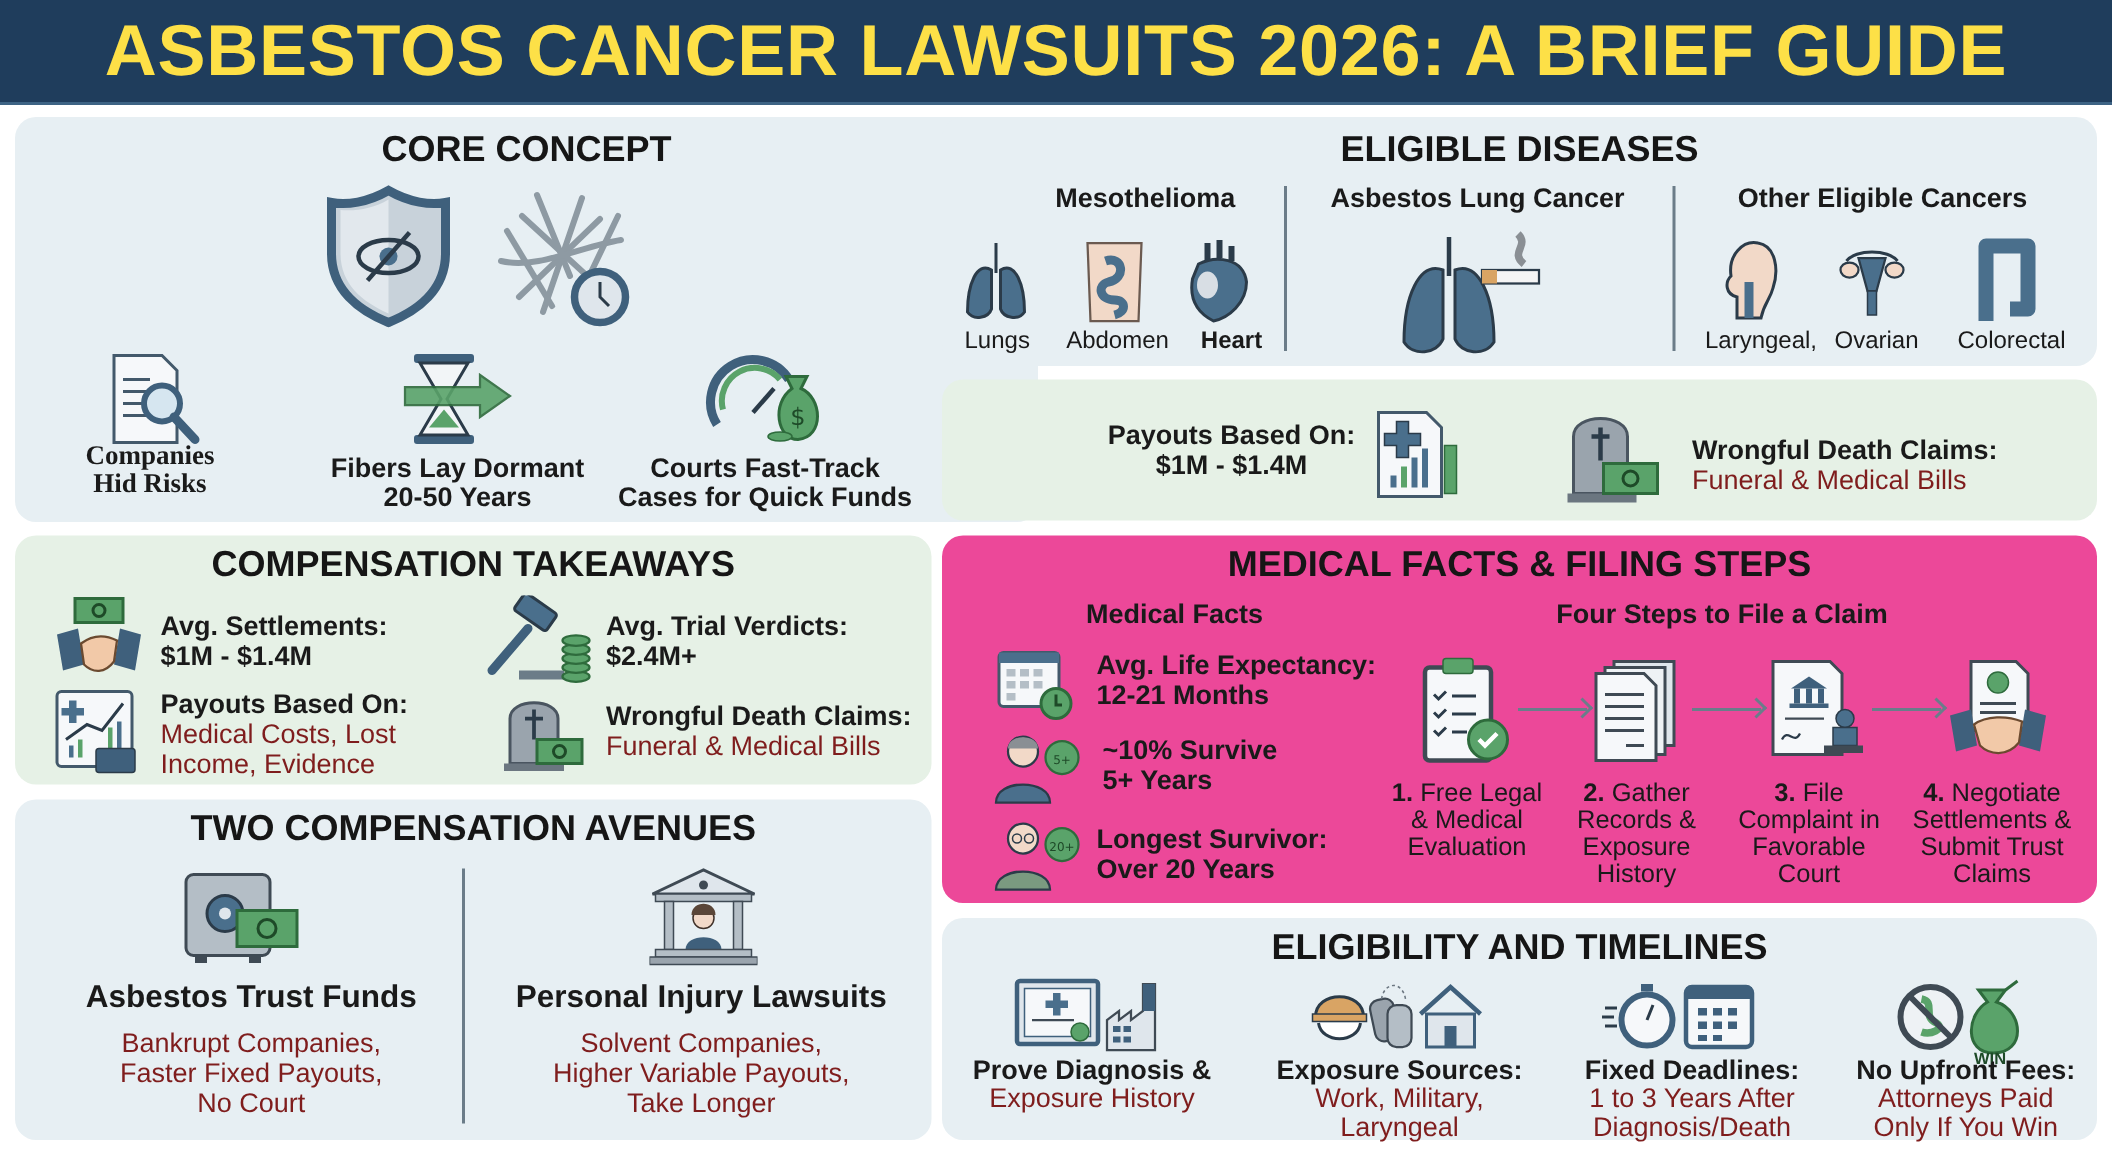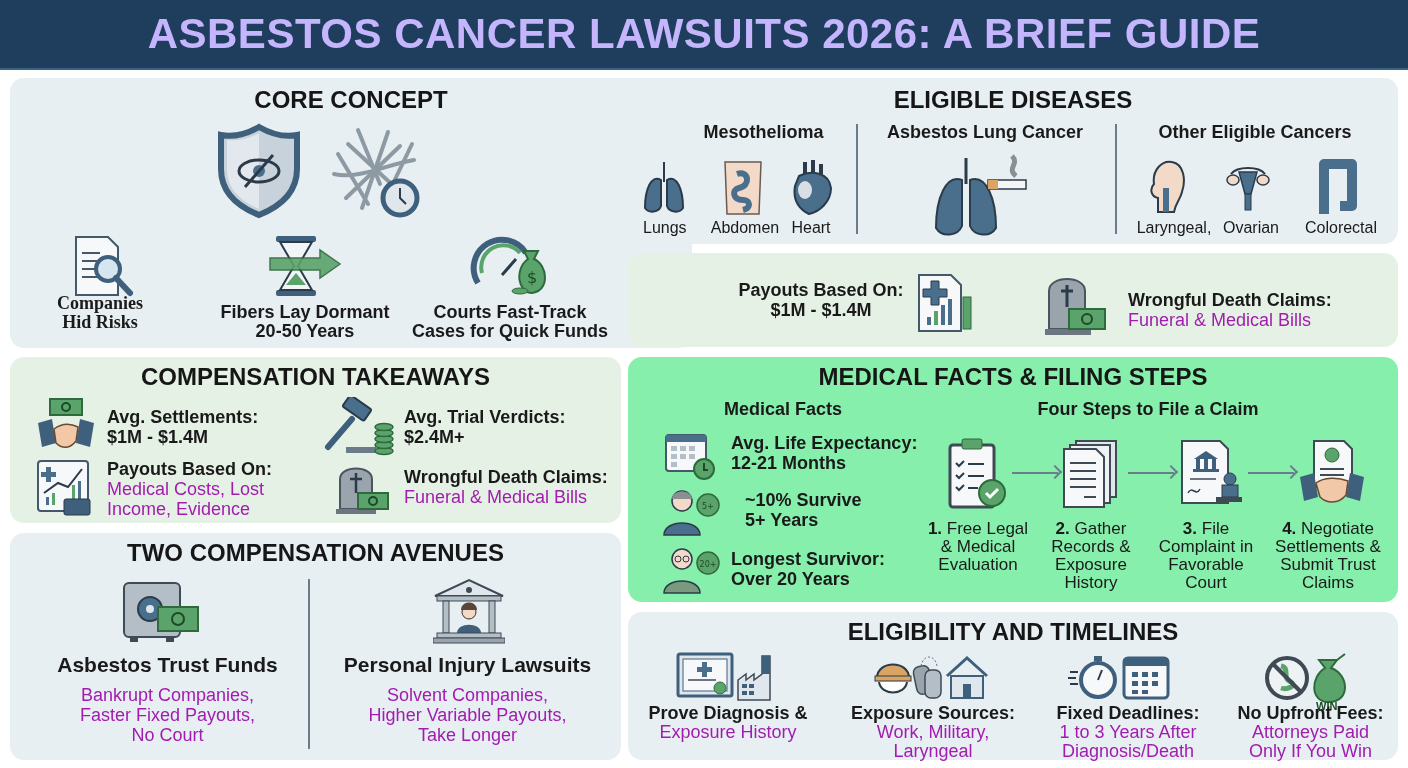--- a/index.html
+++ b/index.html
@@ -1,28 +1,28 @@
 <!DOCTYPE html>
 <html><head>
 <meta charset="utf-8">
 <style>
   * { box-sizing: border-box; margin: 0; padding: 0; }
   html, body { width: 1408px; height: 768px; overflow: hidden; }
   body { background: #ffffff; font-family: "Liberation Sans", "DejaVu Sans", sans-serif; color: #1b1b1b; position: relative; }
   .header { position: absolute; left: 0; top: 0; width: 1408px; height: 70px; background: #1f3d5c; border-bottom: 2px solid #3d6384; display: flex; align-items: center; justify-content: center; }
-  .header h1 { color: #c4b5fd; font-size: 42px; font-weight: 700; letter-spacing: 0.5px; text-align: center; }
+  .header h1 { color: #fde047; font-size: 48px; font-weight: 700; letter-spacing: 0.5px; text-align: center; }
   .panel { position: absolute; border-radius: 14px; }
   .blue { background: #e7eff3; }
   .green { background: #e6f1e6; }
-  .aqua { background: #86efac; }
+  .aqua { background: #ec4899; }
   .ptitle { position: absolute; left: 0; right: 0; text-align: center; font-weight: 700; font-size: 24px; color: #161616; }
   .abs { position: absolute; }
   .ctext { text-align: center; font-size: 18px; line-height: 19px; font-weight: 700; color: #1a1a1a; }
   .bt { font-weight: 700; font-size: 18px; line-height: 20px; color: #1a1a1a; }
-  .nt { font-weight: 400; font-size: 18px; line-height: 20px; color: #a21caf; }
+  .nt { font-weight: 400; font-size: 18px; line-height: 20px; color: #7f1d1d; }
   .sub { font-weight: 700; font-size: 19px; color: #1a1a1a; text-align: center; }
   .lbl { font-size: 16px; color: #1a1a1a; text-align: center; }
   .vline { position: absolute; width: 1.5px; background: #6b7c88; }
   svg { display: block; }
   .step { position: absolute; text-align: center; font-size: 17px; line-height: 18px; color: #1a1a1a; width: 120px; }
   .step b { font-weight: 700; }
   .arrow { position: absolute; height: 2px; background: #6a7d8a; }
   .arrow::after { content: ""; position: absolute; right: -2px; top: -5px; width: 8px; height: 8px; border-top: 2px solid #6a7d8a; border-right: 2px solid #6a7d8a; transform: rotate(45deg); }
 </style>
 </head>
@@ -122,21 +122,21 @@
     </div>
   <div class="abs" style="left:163px;top:80px;">
       <svg width="42" height="58" viewBox="0 0 42 58">
         <path d="M14 4 L14 16 M22 2 L22 14 M30 6 L30 16" stroke="#2b3b49" stroke-width="4"></path>
         <path d="M8 18 C20 12 38 14 40 30 C40 44 28 54 18 56 C6 50 2 40 4 28Z" fill="#4a6f8c" stroke="#2b3b49" stroke-width="2"></path>
         <ellipse cx="14" cy="32" rx="7" ry="9" fill="#d8dee4"></ellipse>
       </svg>
     </div>
   <div class="abs lbl" style="left:15px;top:141px;width:60px;text-align:left;">Lungs</div>
   <div class="abs lbl" style="left:77px;top:141px;width:80px;">Abdomen</div>
-  <div class="abs lbl" style="left:158px;top:141px;width:50px;">Heart</div>
+  <div class="abs lbl" style="left:168px;top:141px;width:50px;font-weight:bold;">Heart</div>
   <div class="vline" style="left:228px;top:46px;height:110px;"></div>
   <div class="abs sub" style="left:232px;top:44px;width:250px;font-size:18px;">Asbestos Lung Cancer</div>
   <div class="abs" style="left:302px;top:76px;">
       <svg width="110" height="84" viewBox="0 0 110 84">
         <line x1="36" y1="4" x2="36" y2="30" stroke="#2b3b49" stroke-width="3"></line>
         <path d="M32 26 C16 20 6 44 6 74 C12 84 28 82 32 72Z" fill="#4a6f8c" stroke="#2b3b49" stroke-width="2"></path>
         <path d="M40 26 C56 20 66 44 66 74 C60 84 44 82 40 72Z" fill="#4a6f8c" stroke="#2b3b49" stroke-width="2"></path>
         <rect x="58" y="26" width="38" height="9" fill="#f5f5f5" stroke="#2b3b49" stroke-width="1.5"></rect>
         <rect x="58" y="26" width="10" height="9" fill="#d9a464"></rect>
         <path d="M86 22 C76 14 90 10 82 2" fill="none" stroke="#8a8f94" stroke-width="5"></path>
@@ -335,21 +335,21 @@
   </div>
   <div class="abs" style="left:32px;top:128px;">
       <svg width="60" height="52" viewBox="0 0 60 52">
         <circle cx="22" cy="16" r="10" fill="#f2d9c8" stroke="#2b3b49" stroke-width="1.5"></circle>
         <path d="M12 14 C12 4 32 4 32 14" fill="#8a8f94"></path>
         <path d="M4 50 C4 34 40 34 40 50Z" fill="#4a6f8c" stroke="#2b3b49" stroke-width="1.5"></path>
         <circle cx="48" cy="20" r="11" fill="#5aa36a" stroke="#2e6b3c" stroke-width="1.5"></circle>
         <text x="48" y="24" font-size="8" font-family="DejaVu Sans, sans-serif" fill="#1e4a28" text-anchor="middle">5+</text>
       </svg>
     </div>
-  <div class="abs" style="left:117px;top:133px;">
+  <div class="abs" style="left:107px;top:133px;">
     <div class="bt">~10% Survive</div>
     <div class="bt">5+ Years</div>
   </div>
   <div class="abs" style="left:32px;top:186px;">
       <svg width="60" height="52" viewBox="0 0 60 52">
         <circle cx="22" cy="16" r="10" fill="#f2d9c8" stroke="#2b3b49" stroke-width="1.5"></circle>
         <circle cx="18" cy="16" r="3" fill="none" stroke="#2b3b49"></circle>
         <circle cx="26" cy="16" r="3" fill="none" stroke="#2b3b49"></circle>
         <path d="M4 50 C4 34 40 34 40 50Z" fill="#7a9a80" stroke="#2b3b49" stroke-width="1.5"></path>
         <circle cx="48" cy="20" r="11" fill="#5aa36a" stroke="#2e6b3c" stroke-width="1.5"></circle>

